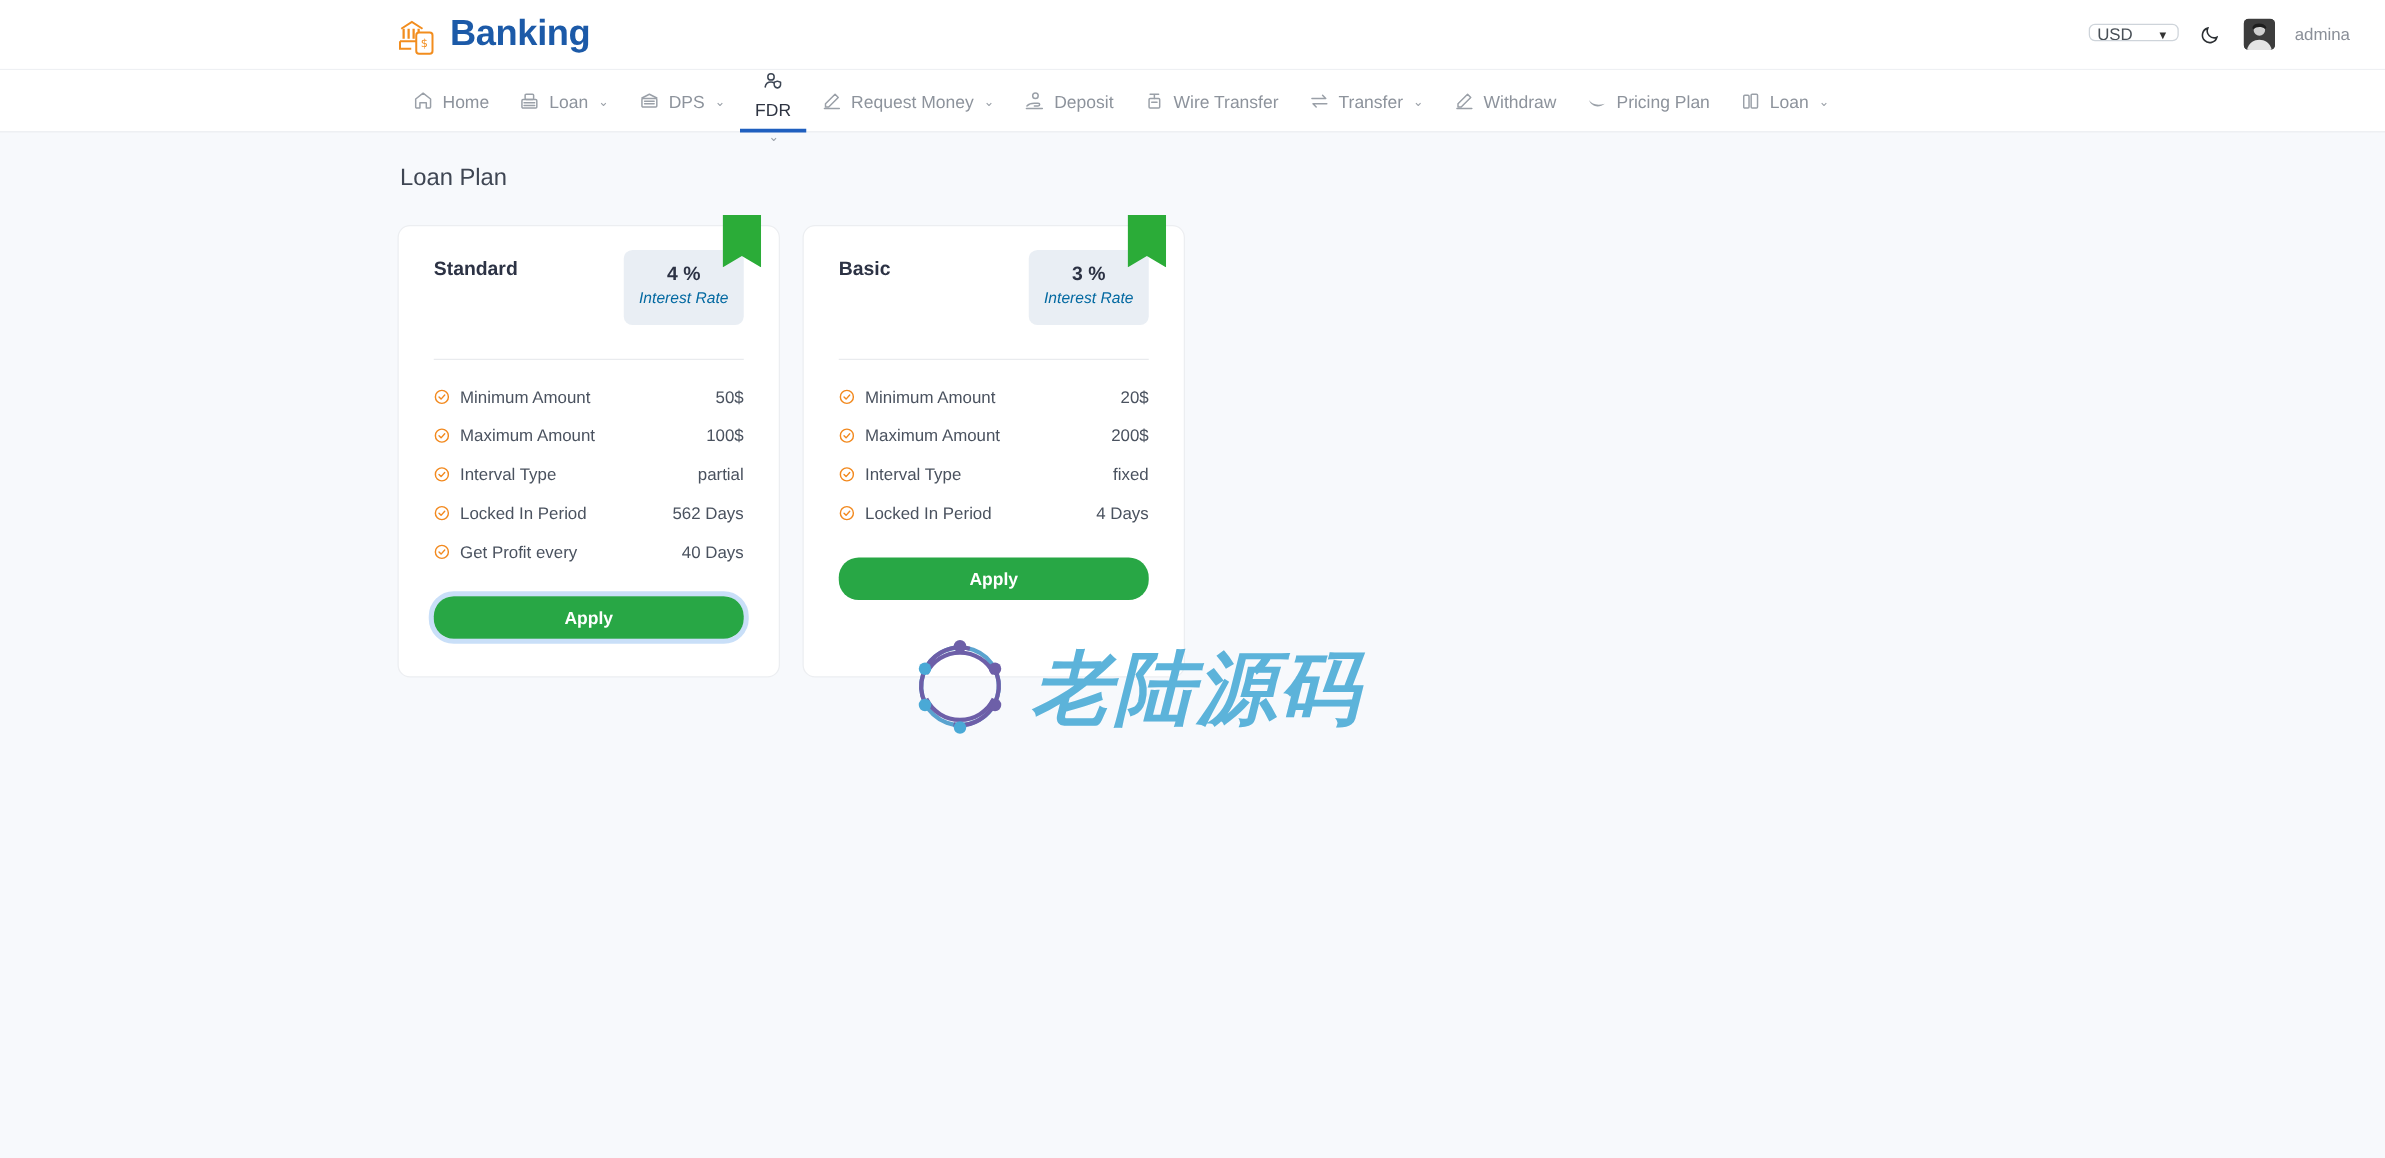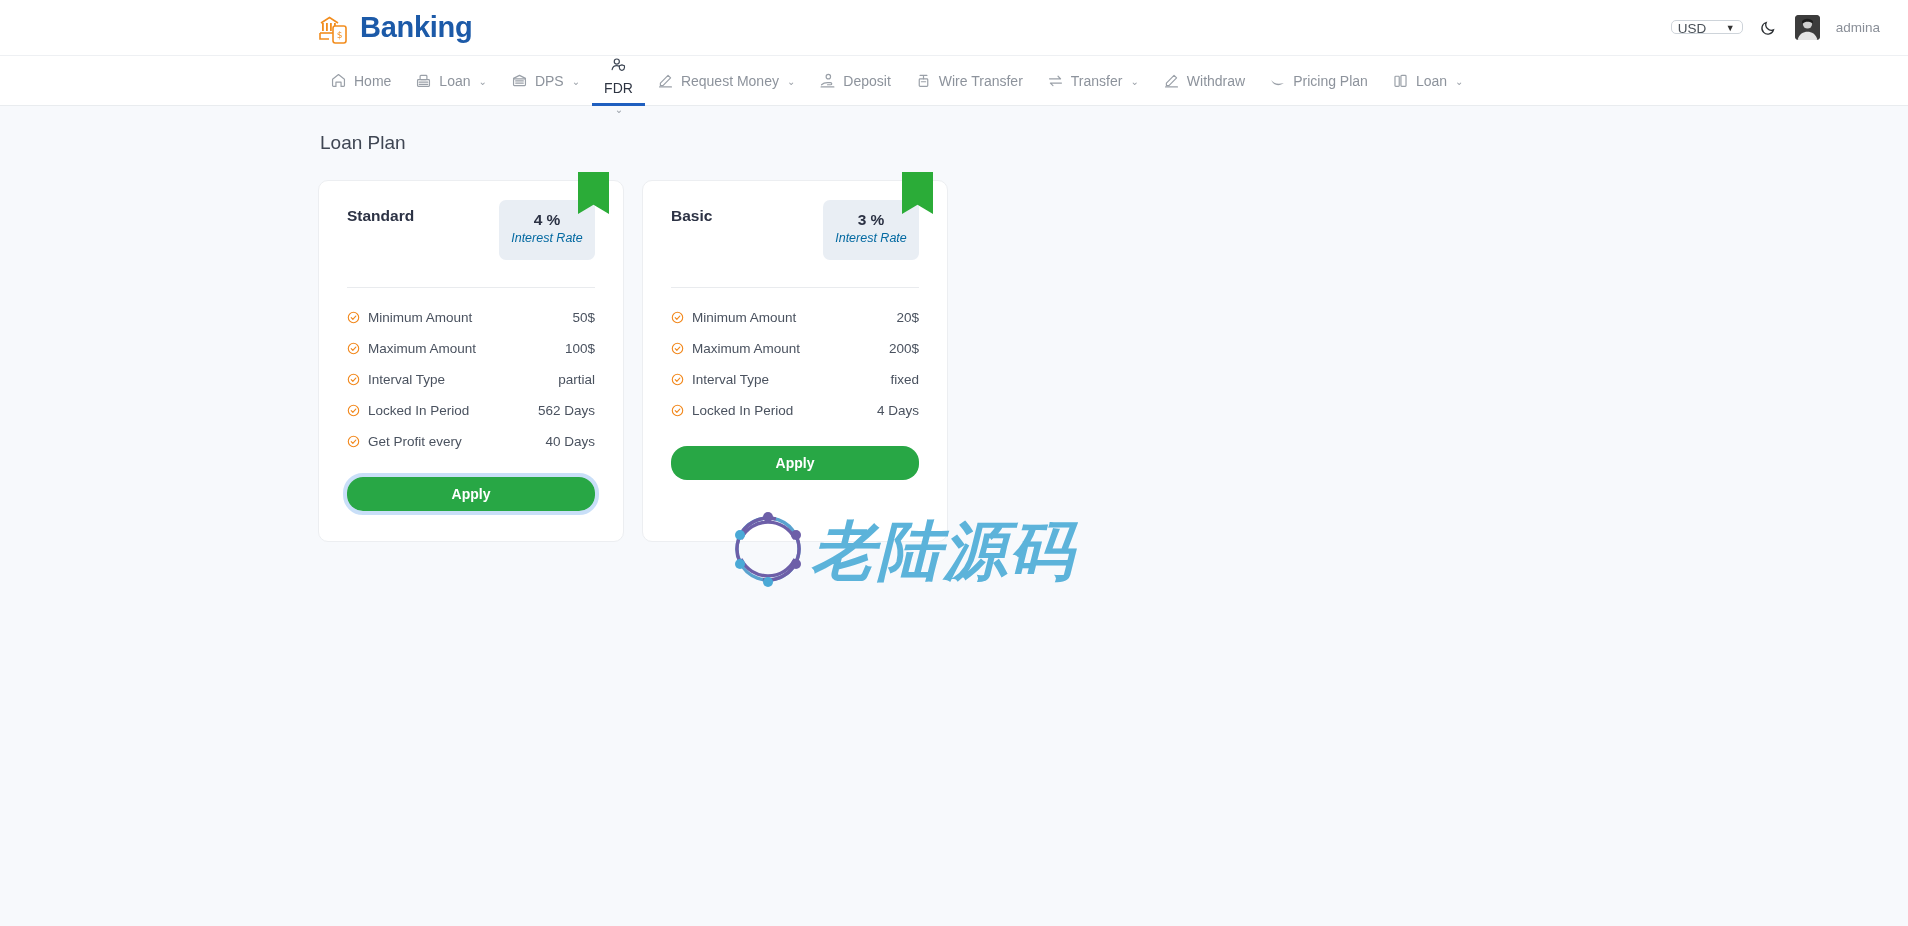--- a/index.html
+++ b/index.html
@@ -231,20 +231,21 @@
   }
 
   
   .watermark {
     position: absolute;
     left: 725px;
     top: 400px;
     display: flex;
     align-items: center;
     pointer-events: none;
+    gap: 14px;
   }
   .wm-text {
     font-size: 64px;
     font-weight: 700;
     color: #5cb3da;
     font-family: "DejaVu Sans", sans-serif;
     font-style: italic;
     letter-spacing: 2px;
     line-height: 1;
   }

